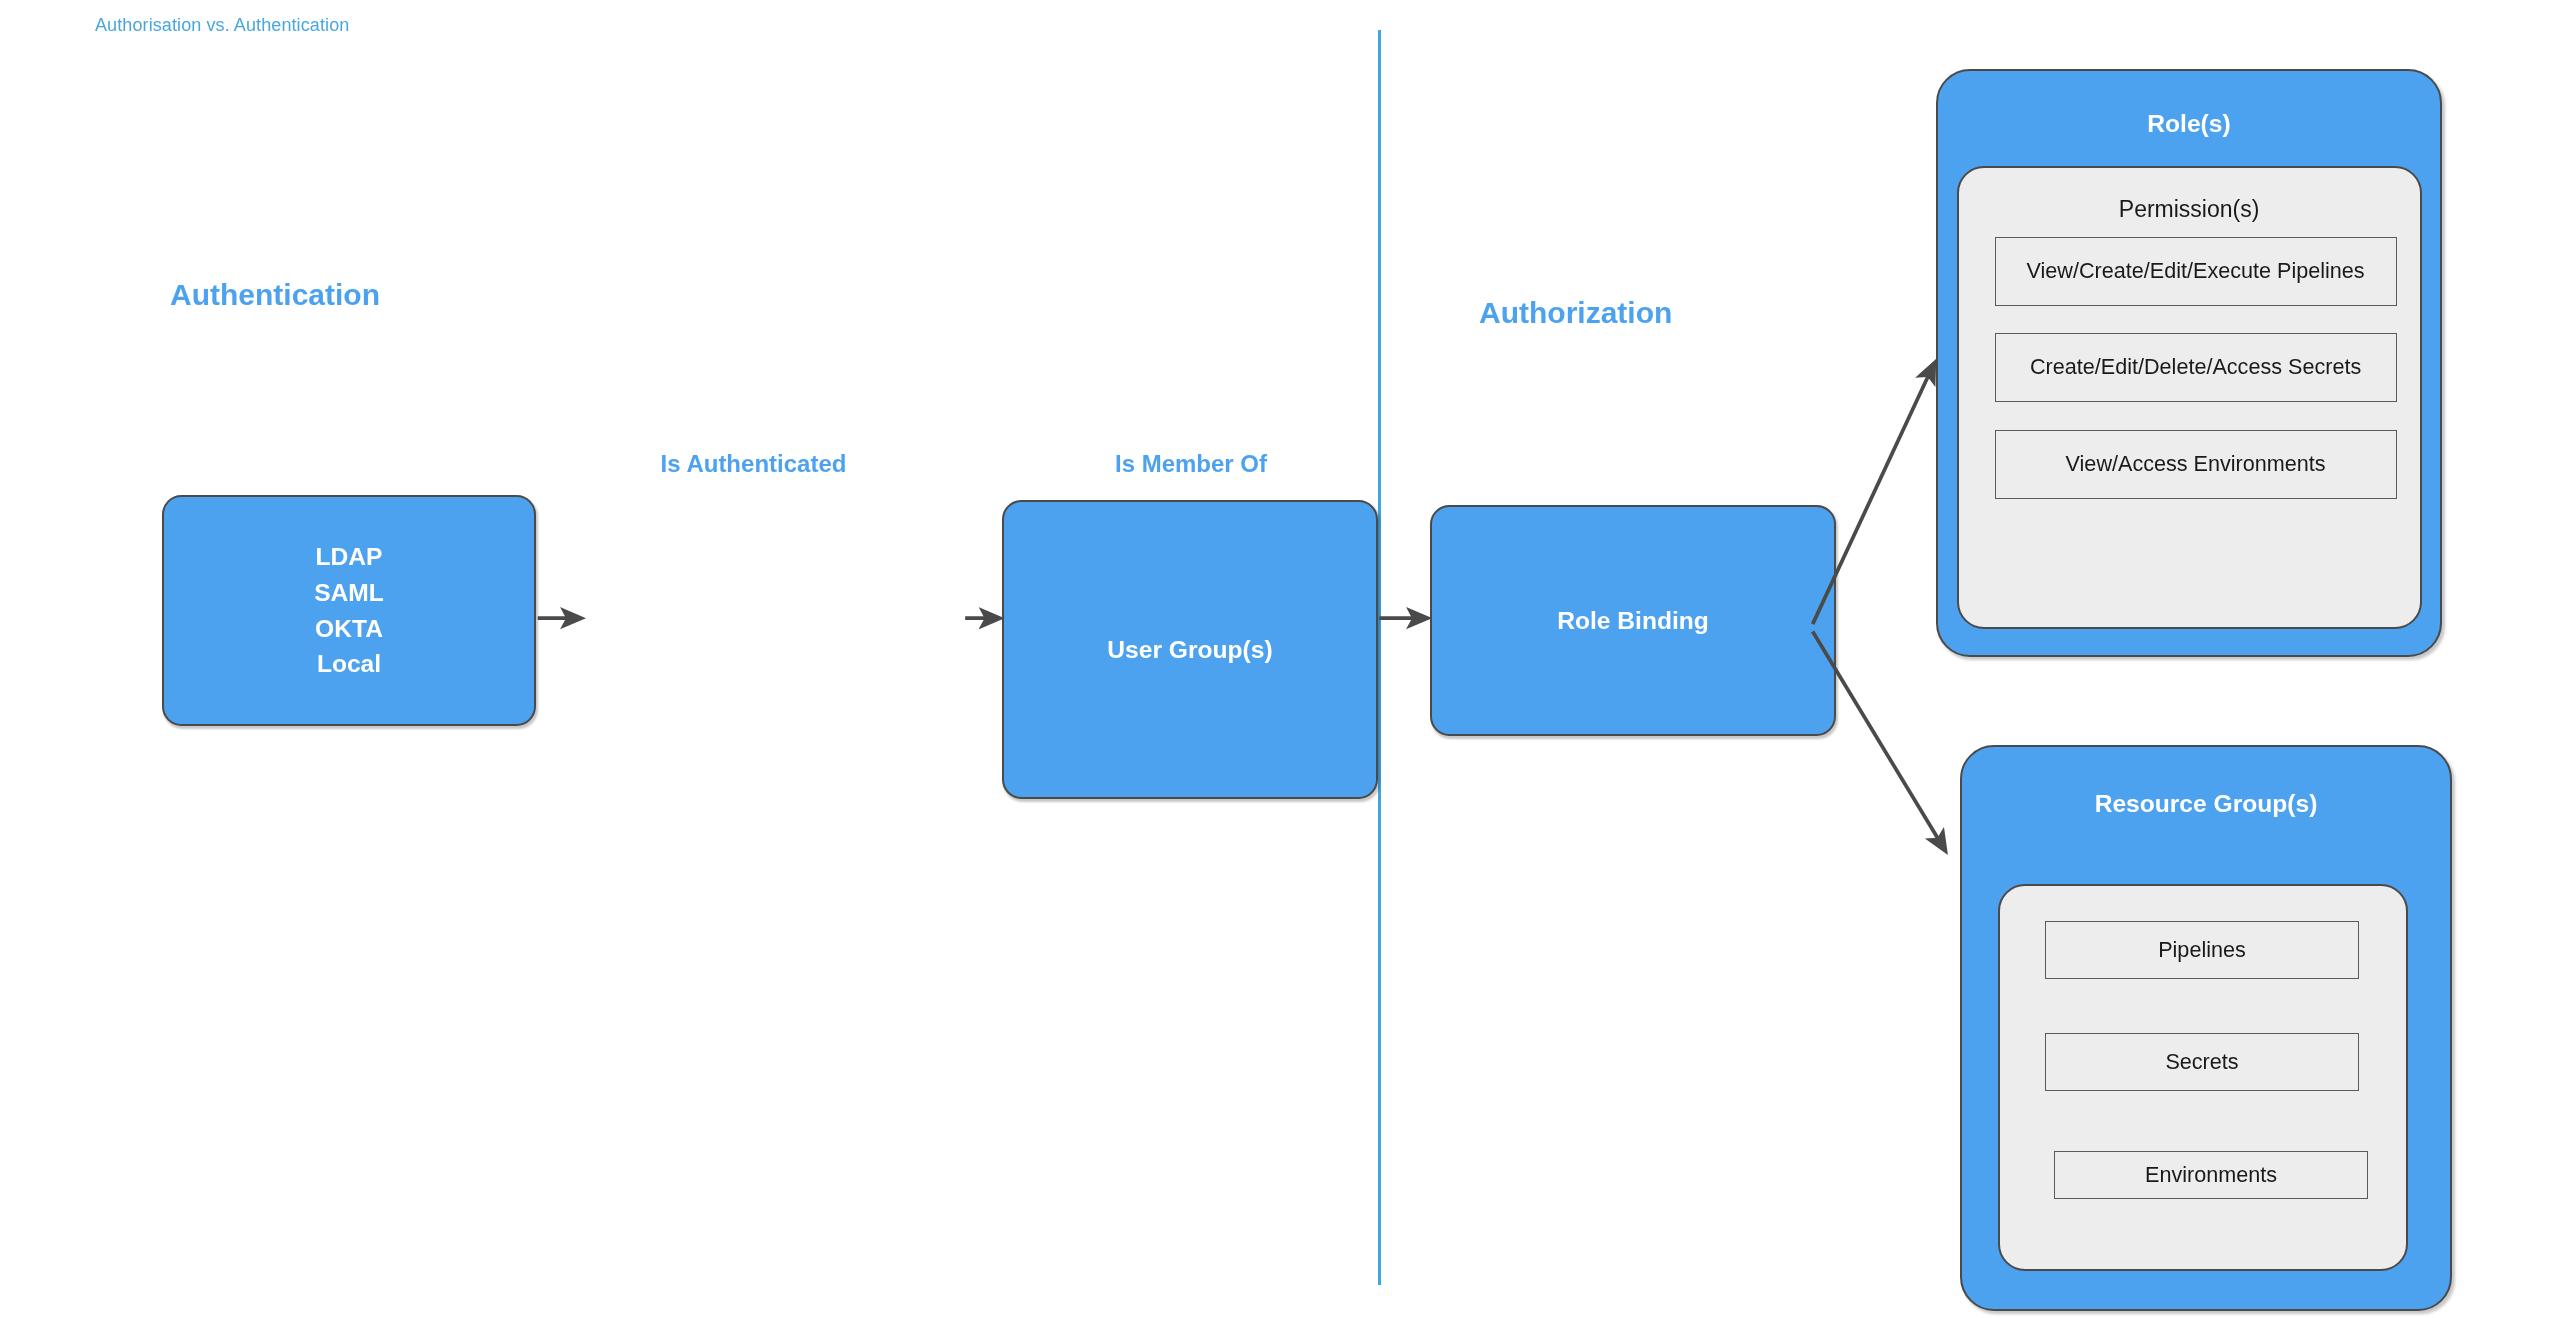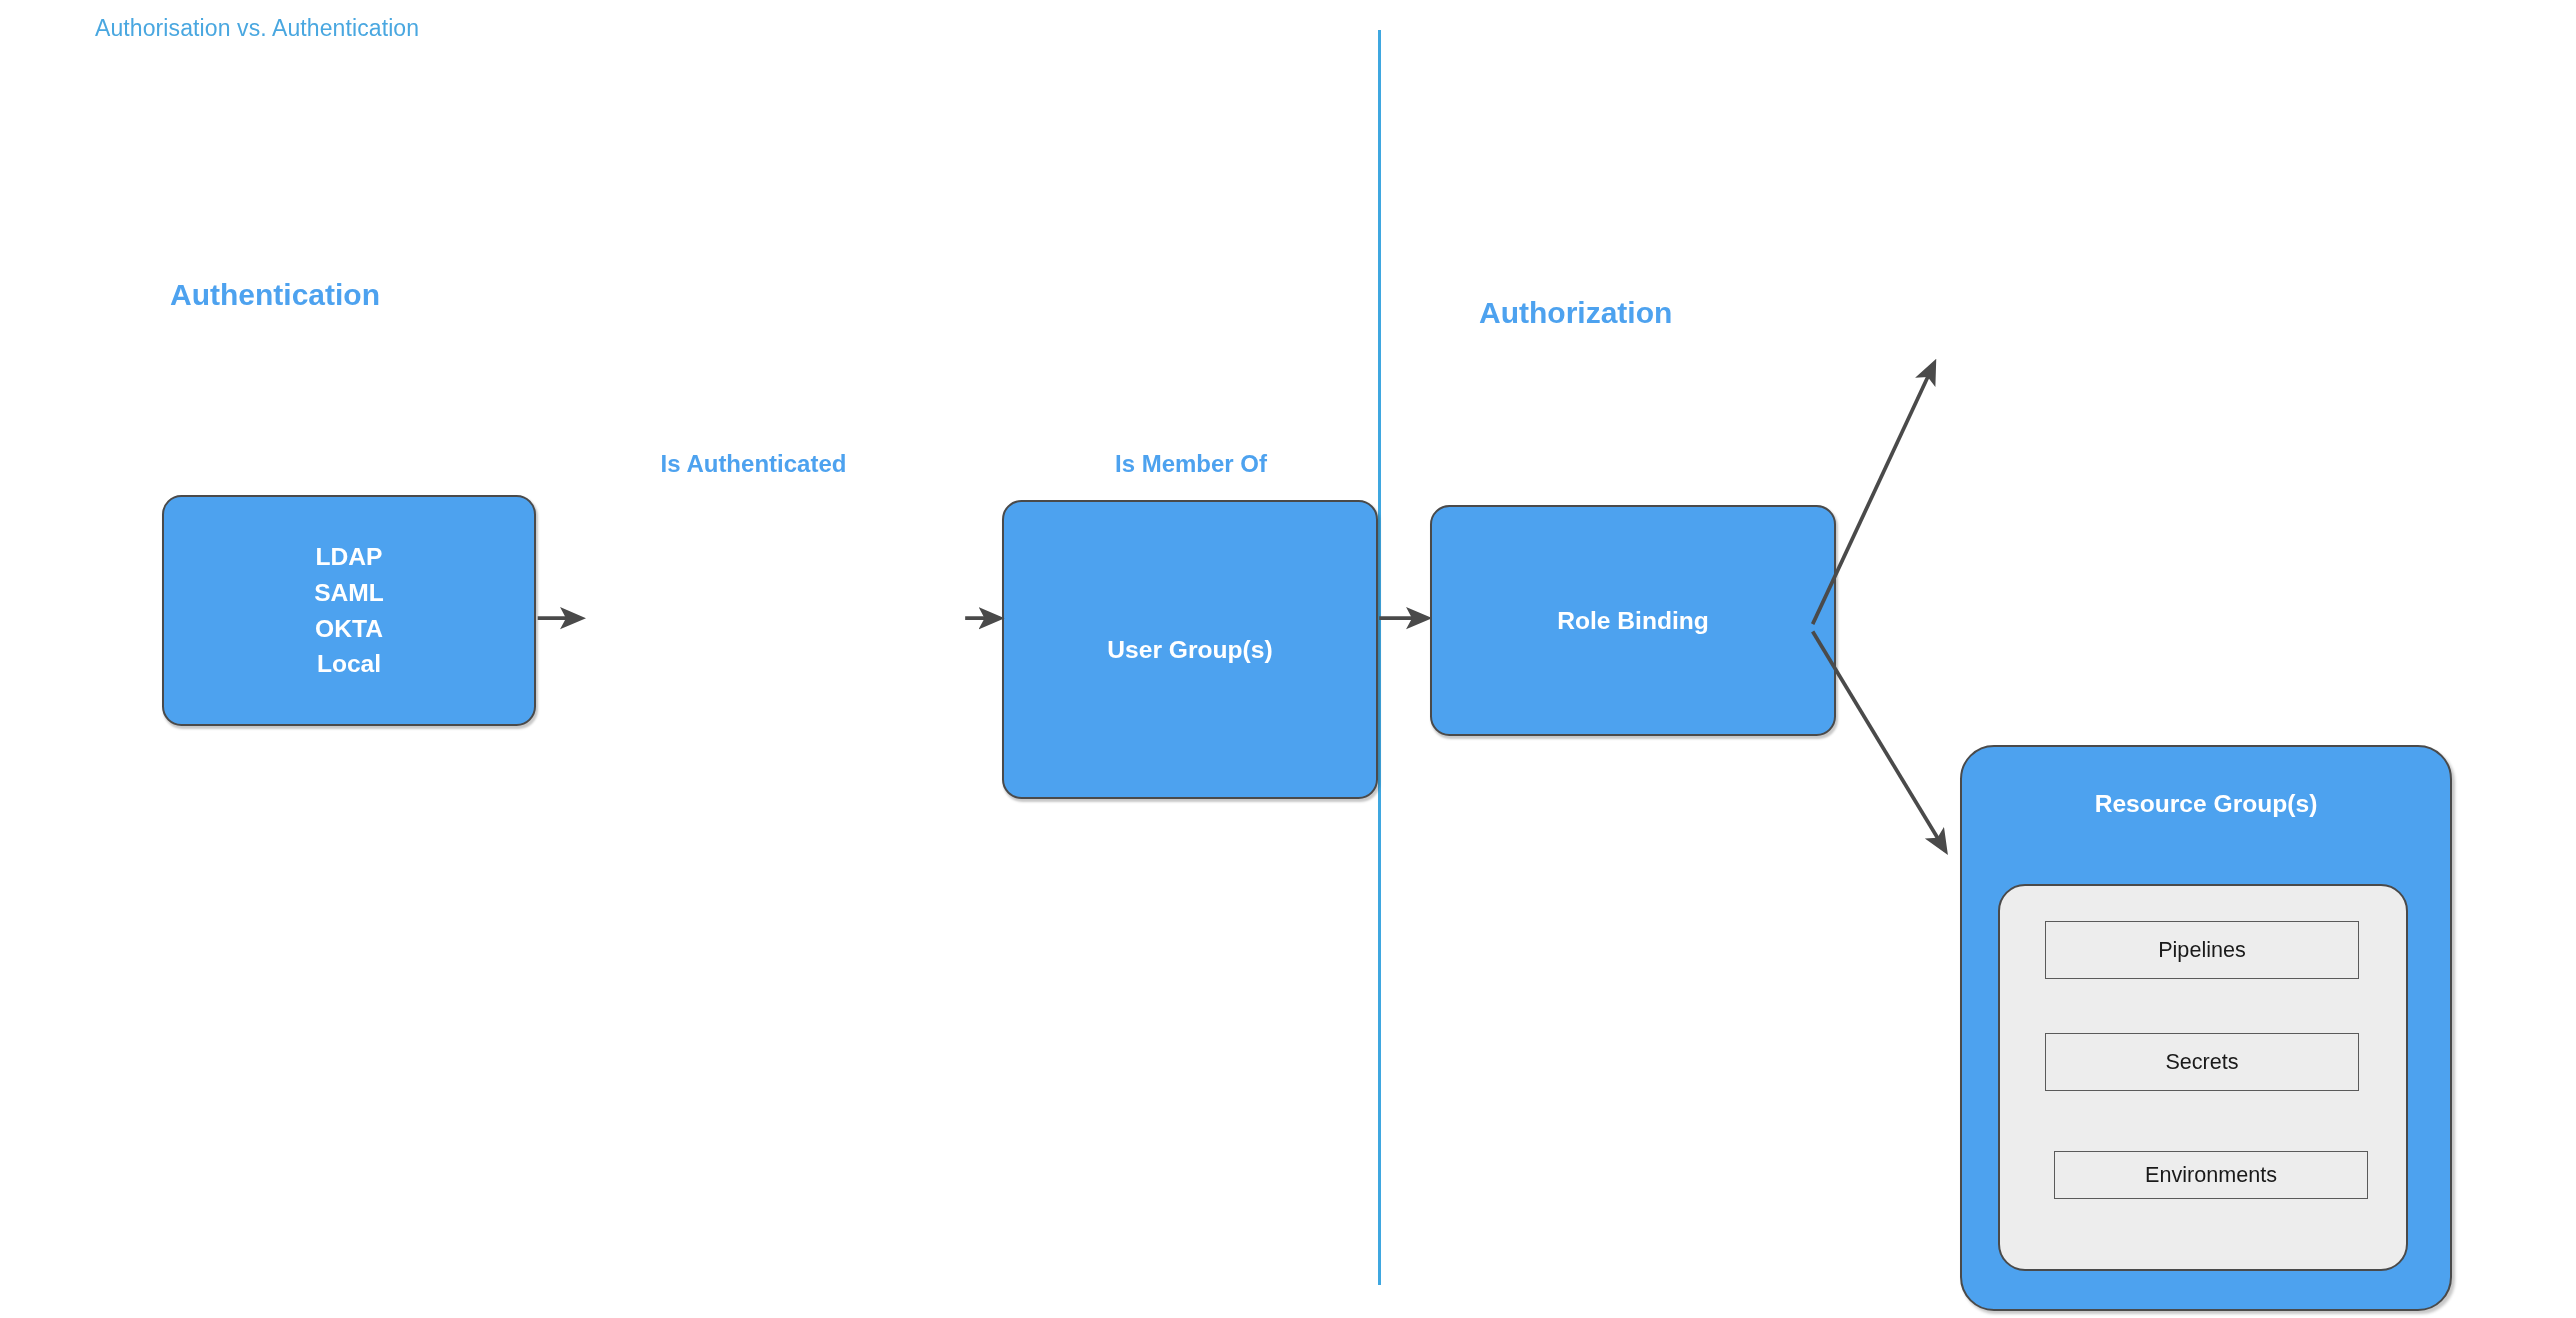--- a/index.html
+++ b/index.html
@@ -18,21 +18,21 @@
     height: 1319px;
     background: #ffffff;
     overflow: hidden;
   }
 
   
   .doc-title {
     position: absolute;
     left: 95px;
     top: 15px;
-    font-size: 23px;
+    font-size: 18px;
     color: #49a7e0;
     letter-spacing: 0.1px;
     white-space: nowrap;
   }
   .section-heading {
     position: absolute;
     font-size: 30px;
     font-weight: bold;
     color: #4da2ef;
     white-space: nowrap;
@@ -167,20 +167,35 @@
 
 
   <div class="flow-box" style="left:1002px; top:500px; width:376px; height:299px;">
     <span>User Group(s)</span>
   </div>
 
   <div class="flow-box" style="left:1430px; top:505px; width:406px; height:231px;">
     <span>Role Binding</span>
   </div>
 
+  <div class="group-card" style="left:1936px; top:69px; width:506px; height:588px;">
+
+    <div class="card-title" style="top:39px;">Role(s)</div>
+
+    <div class="inner-panel" style="left:18.6px; top:95px; width:465px; height:463px;">
+
+      <div class="panel-title" style="top:28px;">Permission(s)</div>
+
+      <div class="item-box" style="left:36px; top:69px; width:402px; height:69px;">View/Create/Edit/Execute Pipelines</div>
+
+      <div class="item-box" style="left:36px; top:165px; width:402px; height:69px;">Create/Edit/Delete/Access Secrets</div>
+
+      <div class="item-box" style="left:36px; top:262px; width:402px; height:69px;">View/Access Environments</div>
+    </div>
+  </div>
 
   <div class="group-card" style="left:1960px; top:745px; width:492px; height:566px;padding-left:24px;">
 
     <div class="card-title" style="top:43px;">Resource Group(s)</div>
 
     <div class="inner-panel" style="left:36px; top:137px; width:410px; height:387px;">
 
       <div class="item-box" style="left:45px; top:28px; width:314px; height:58px;margin-top:7px;">Pipelines</div>
 
       <div class="item-box" style="left:45px; top:147px; width:314px; height:58px;">Secrets</div>

